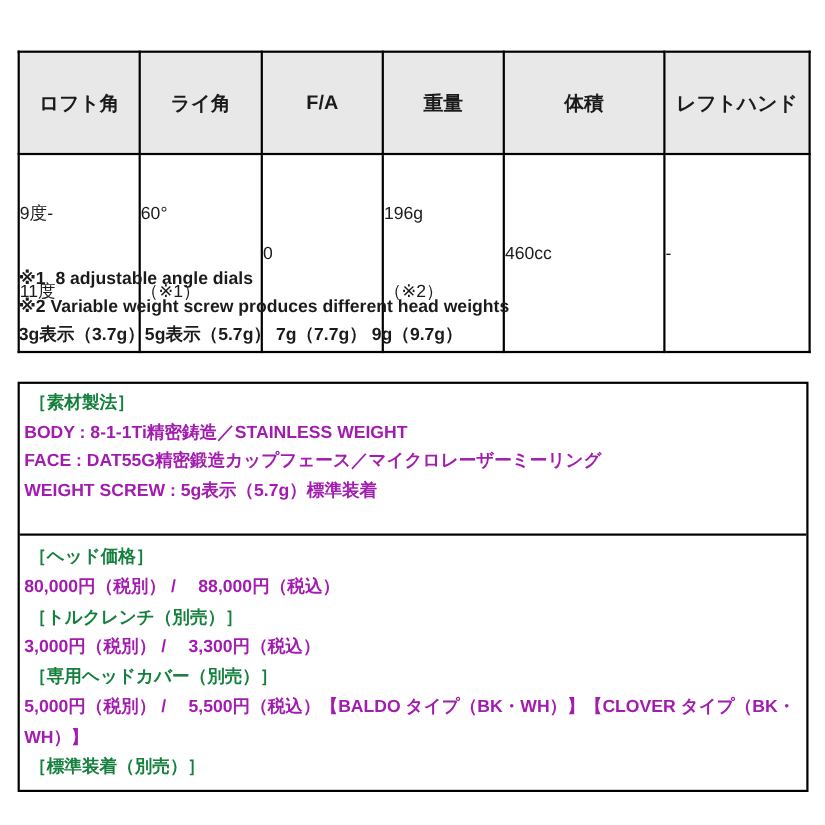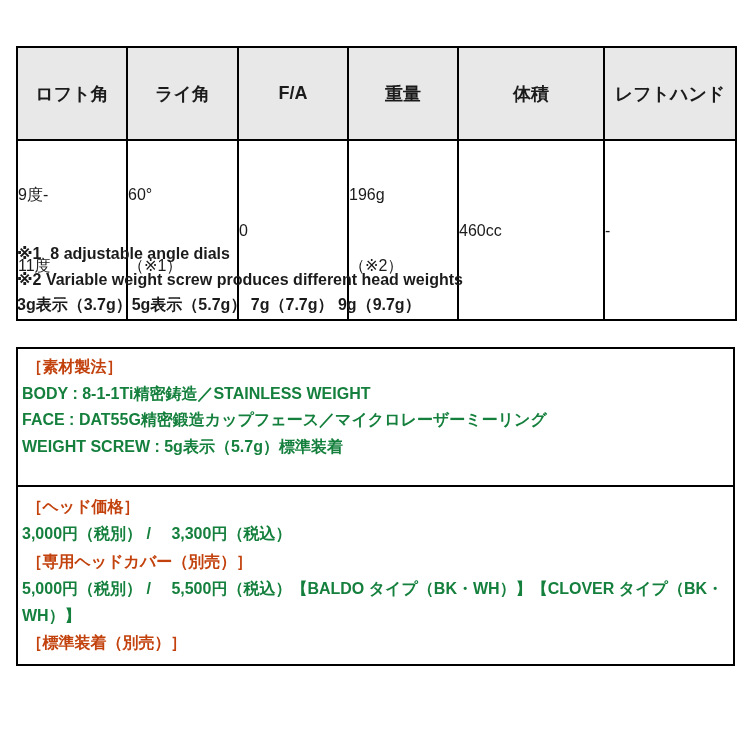--- a/index.html
+++ b/index.html
@@ -65,24 +65,24 @@
   .box-section.second {
     border-top: 2px solid #000000;
     padding: 6px 8px 7px 4px;
     margin-top: 21px;
   }
   .box-line {
     font-size: 16px;
     font-weight: 700;
     line-height: 26.5px;
     white-space: pre-wrap;
-    color: #15803d;
+    color: #a21caf;
   }
   .box-section.second .box-line { line-height: 27.3px; }
-  .box-line.green { color: #c2410c; }
+  .box-line.green { color: #15803d; }
 </style>
 </head>
 <body>
 
 <table class="spec-table">
   <colgroup>
     <col style="width:110px">
       <col style="width:111px">
       <col style="width:110px">
     <col style="width:110px">
@@ -136,19 +136,21 @@
 
   <div class="box-section">
     <div class="box-line green"> ［素材製法］</div>
     <div class="box-line">BODY : 8-1-1Ti精密鋳造／STAINLESS WEIGHT</div>
     <div class="box-line">FACE : DAT55G精密鍛造カップフェース／マイクロレーザーミーリング</div>
     <div class="box-line">WEIGHT SCREW : 5g表示（5.7g）標準装着</div>
   </div>
 
   <div class="box-section second">
     <div class="box-line green"> ［ヘッド価格］</div>
+    <div class="box-line">80,000円（税別） /　 88,000円（税込）</div>
+    <div class="box-line green"> ［トルクレンチ（別売）］</div>
     <div class="box-line">3,000円（税別） /　 3,300円（税込）</div>
     <div class="box-line green"> ［専用ヘッドカバー（別売）］</div>
     <div class="box-line">5,000円（税別） /　 5,500円（税込）【BALDO タイプ（BK・WH）】【CLOVER タイプ（BK・WH）】</div>
     <div class="box-line green"> ［標準装着（別売）］</div>
   </div>
 
 </div>
 
 </body></html>

